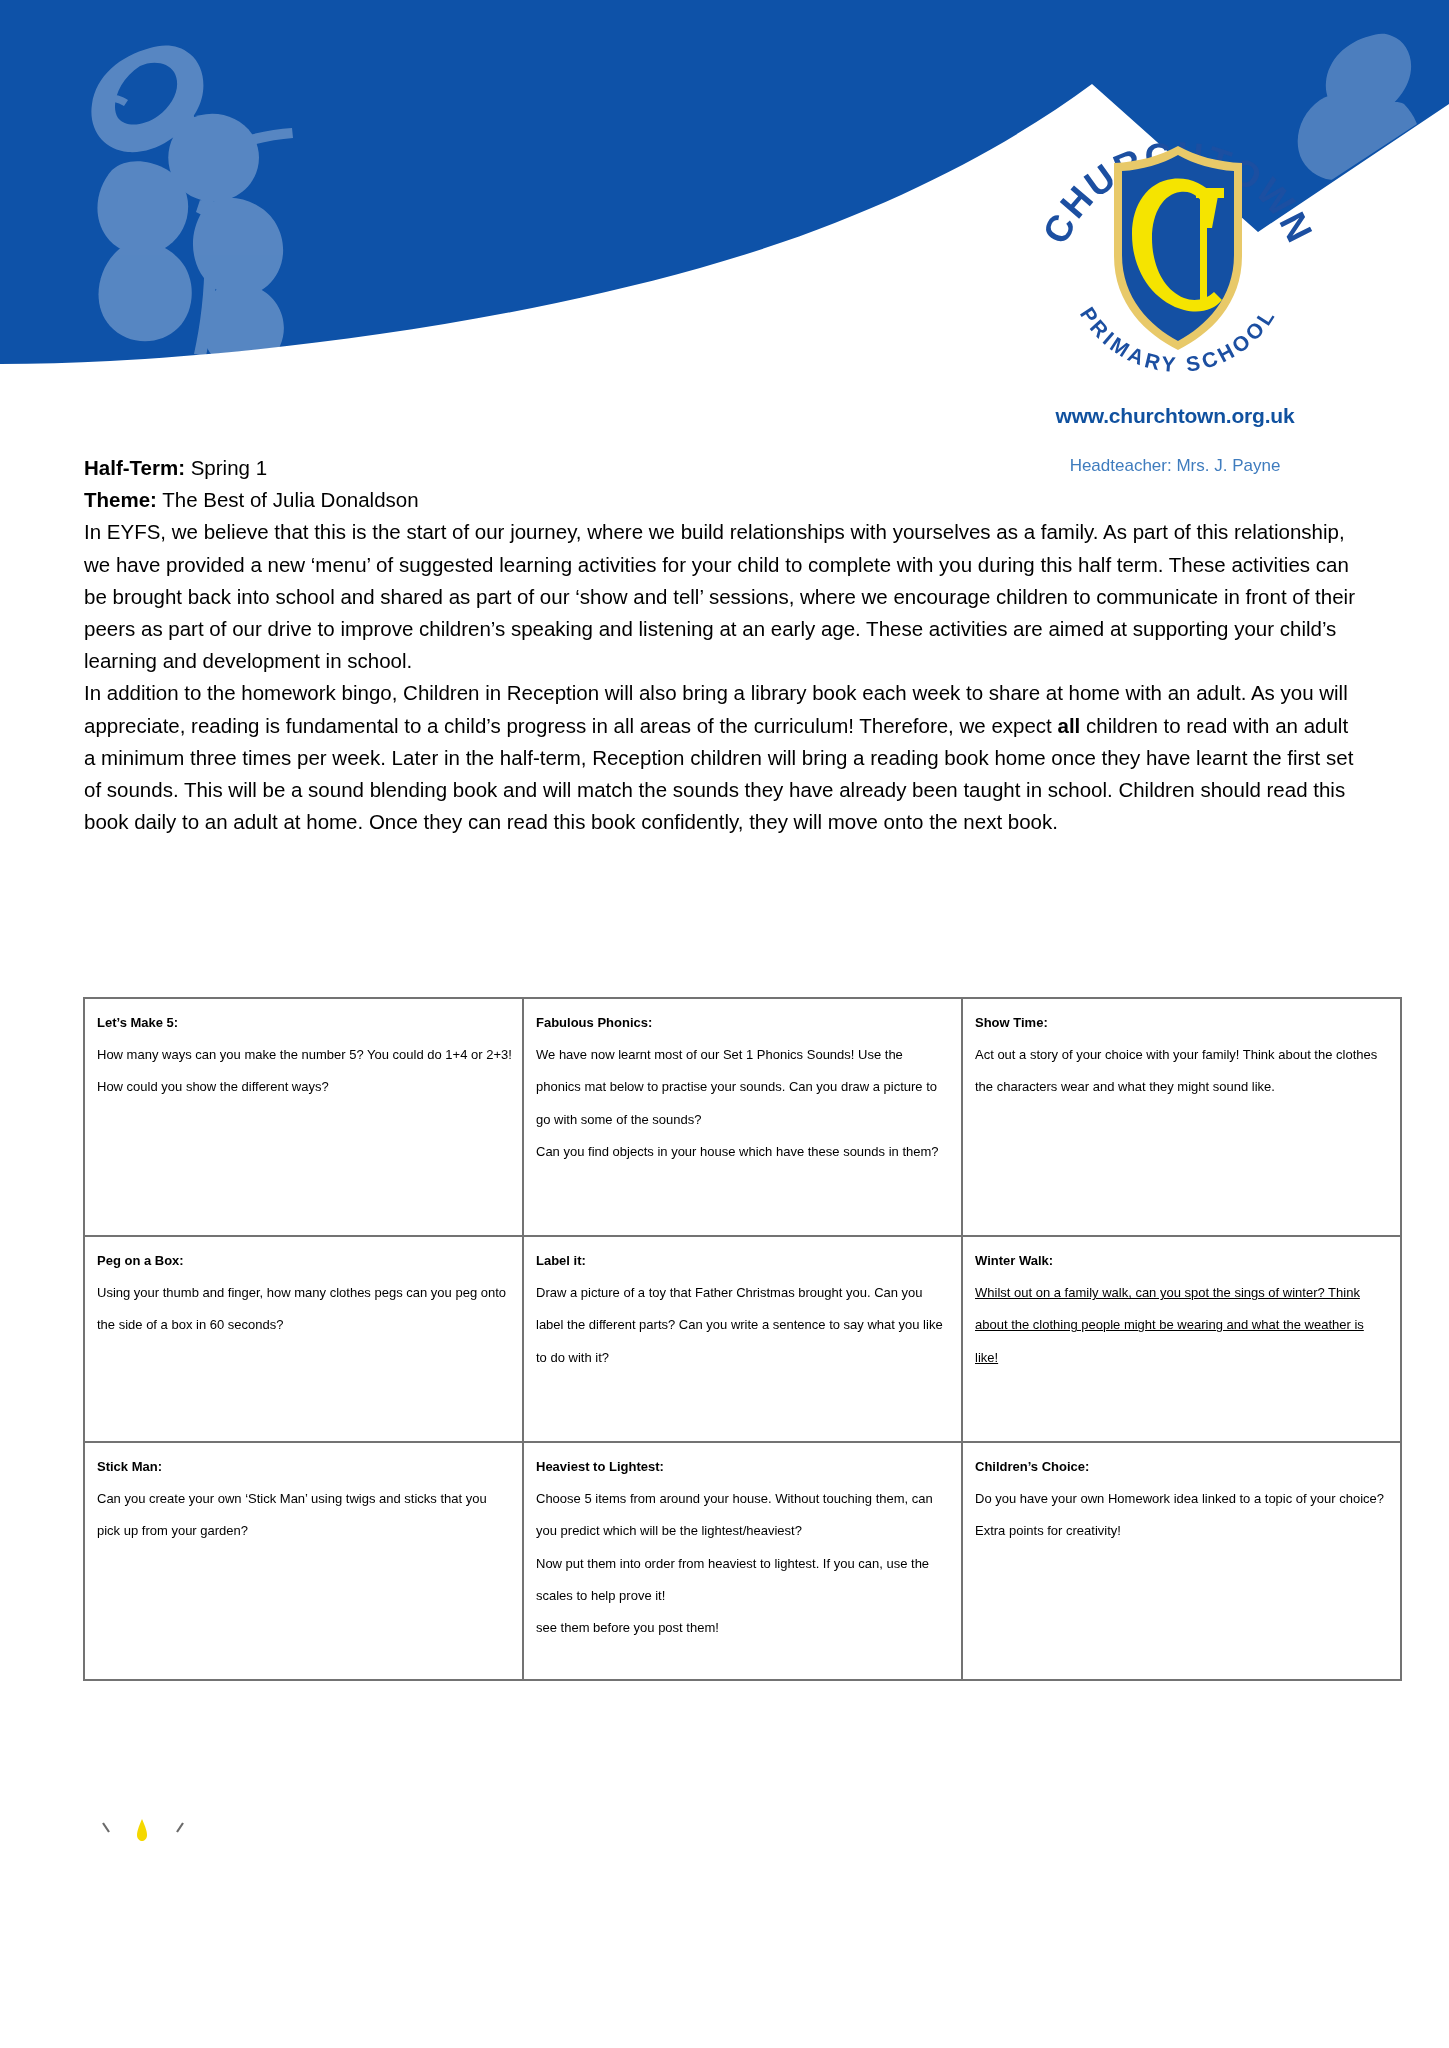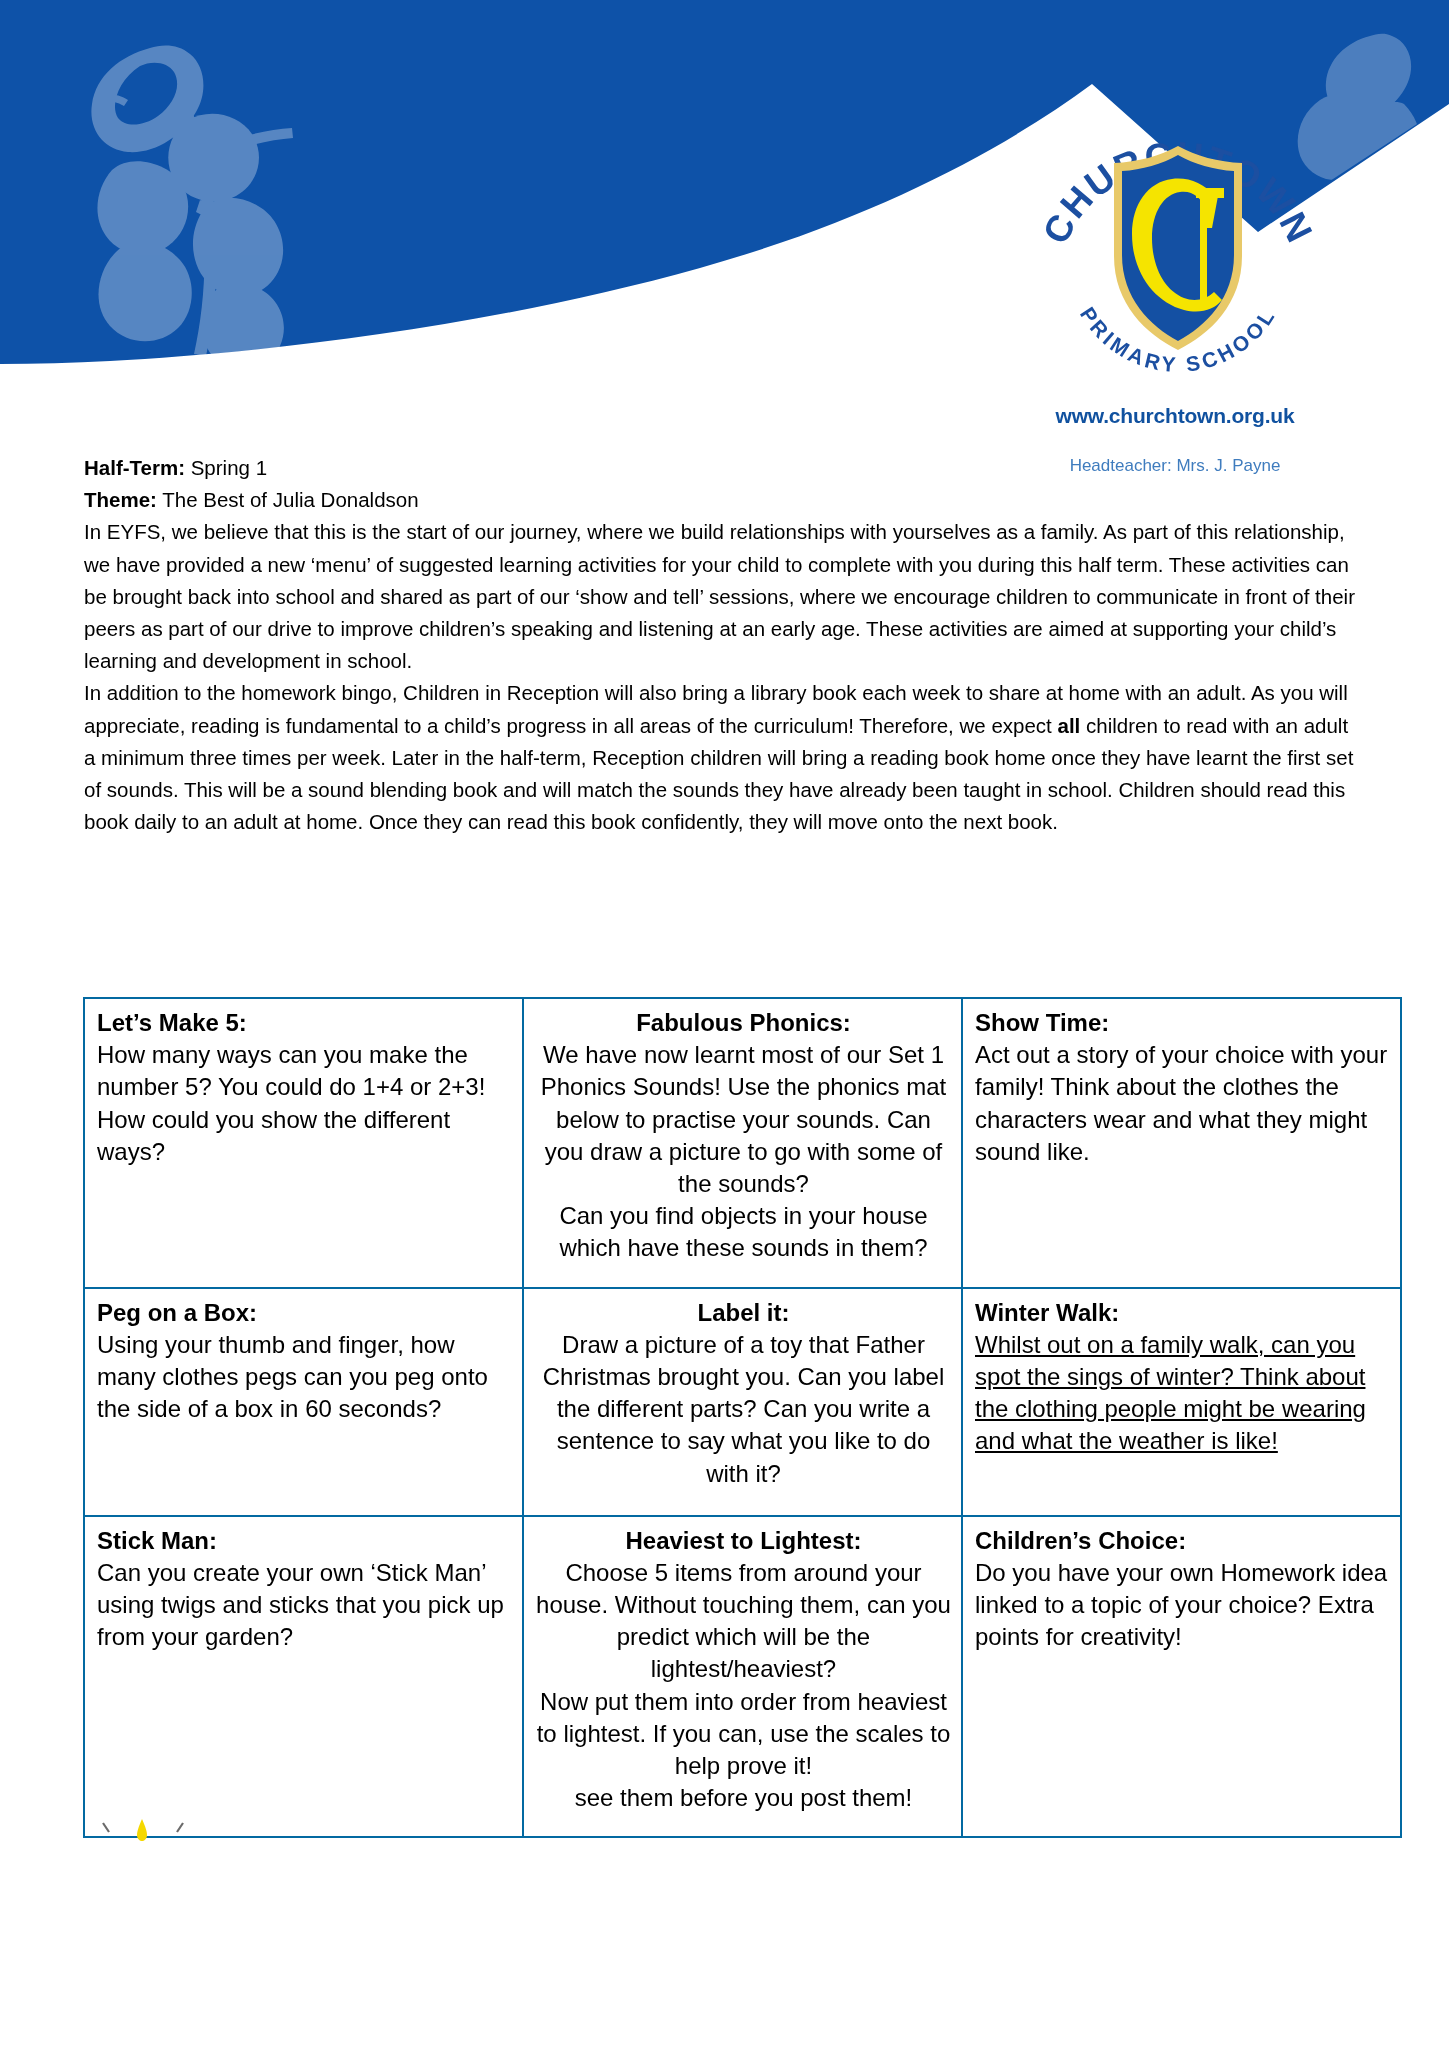--- a/index.html
+++ b/index.html
@@ -83,33 +83,33 @@
   
   .bingo-table {
     position: absolute;
     left: 83px;
     top: 997px;
     width: 1245px;
     border-collapse: collapse;
     table-layout: fixed;
   }
   .bingo-table td {
-    border: 2px solid #0369a1;
+    border: 2px solid #737373;
     vertical-align: top;
-    padding: 8px 10px 22px 12px;
-    font-size: 24px;
+    padding: 8px 10px 0 12px;
+    font-size: 13px;
     line-height: 32.2px;
   }
   .cell-title {
     font-weight: bold;
     display: block;
   }
   .cell-body { display: block; }
   .col-a { width: 415px; }
-  .col-b { width: 415px; text-align: center; }
+  .col-b { width: 415px; }
   .col-c { width: 415px; }
   .row-1 td { height: 228px; }
   .row-2 td { height: 196px; }
   .row-3 td { height: 228px; }
 
   
   .bottom-deco {
     position: absolute;
     left: 100px;
     top: 1815px;

